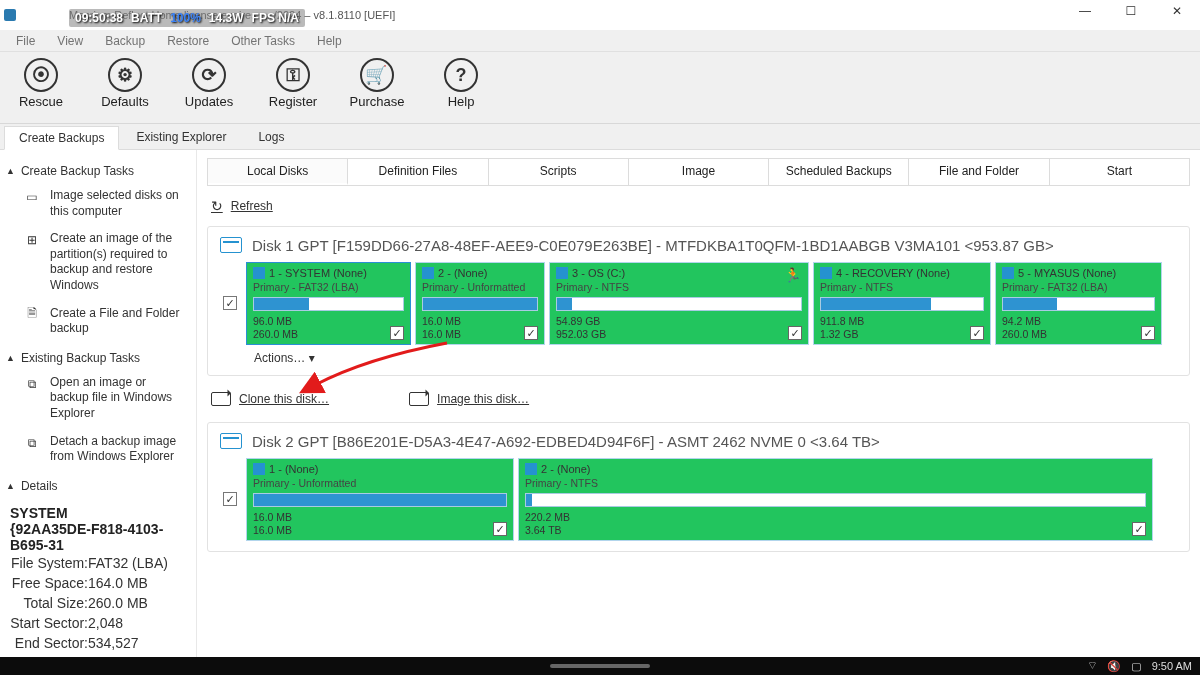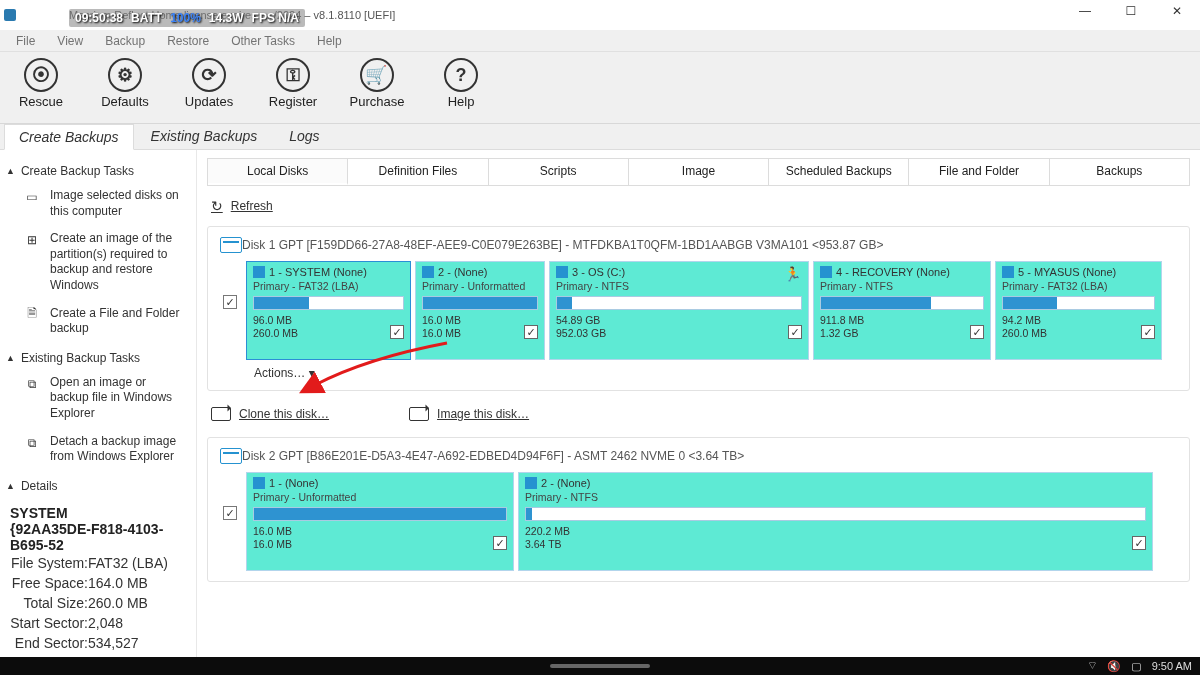--- a/index.html
+++ b/index.html
@@ -11,21 +11,21 @@
 .tb-overlay .batt {color:#3b82f6;}
 .win-controls { position:absolute; right:0; top:0; display:flex;}
 .win-btn { width:46px; height:22px; display:flex; align-items:center; justify-content:center; color:#333; cursor:default;}
 .menubar { height:22px; background:#f0f0f0; border-bottom:1px solid #e0e0e0; display:flex; align-items:center; padding:0 6px; gap:2px;}
 .menu-item { padding:2px 10px; font-size:12px; color:#737373; }
 .toolbar { height:72px; background:#f0f0f0; border-bottom:1px solid #d8d8d8; display:flex; gap:30px; padding:6px 14px; align-items:flex-start;}
 .tool-btn { display:flex; flex-direction:column; align-items:center; gap:2px; width:54px;}
 .tool-ico { width:34px; height:34px; border:2px solid #333; border-radius:50%; display:flex; align-items:center; justify-content:center; font-size:18px; color:#333; font-weight:bold;}
 .tool-lbl { font-size:13px; color:#222;}
 .sub-tabs { height:26px; background:#f0f0f0; display:flex; align-items:flex-end; padding:0 4px; border-bottom:1px solid #dcdcdc;}
-.sub-tab { padding:4px 14px; font-size:14px; color:#333; border:1px solid transparent; margin-right:2px;font-style:italic;}
+.sub-tab { padding:4px 14px; font-size:12px; color:#333; border:1px solid transparent; margin-right:2px;}
 .sub-tab.active { background:#fff; border:1px solid #dcdcdc; border-bottom:1px solid #fff; position:relative; top:1px;}
 .content { display:flex; height:calc(675px - 22px - 22px - 72px - 26px - 18px);}
 .sidebar { width:197px; background:#fff; border-right:1px solid #e8e8e8; padding:8px 6px; overflow:hidden; font-size:12px;}
 .sb-head { display:flex; align-items:center; gap:6px; margin:6px 0; font-size:12px; color:#333;}
 .sb-caret { font-size:9px;}
 .sb-item { display:flex; gap:8px; padding:4px 2px 8px 16px;}
 .sb-ico { width:20px; height:18px; display:flex; align-items:center; justify-content:center; color:#333; flex-shrink:0;}
 .sb-txt { font-size:12px; color:#333; line-height:1.3;}
 .details-block { padding:6px 2px 0 4px; font-size:14px;}
 .details-block b { font-weight:600;}
@@ -33,28 +33,28 @@
 .details-label { width:78px;}
 .main { flex:1; padding:8px 10px; overflow:auto; position:relative;}
 .view-tabs { display:flex; border:1px solid #dcdcdc; margin-bottom:10px;}
 .view-tab { flex:1; text-align:center; padding:5px 0; font-size:12px; border-right:1px solid #dcdcdc; background:#fff;}
 .view-tab:last-child{border-right:none;}
 .view-tab.active { background:#fbfbfb; font-weight:400; border-bottom:2px solid #fff;}
 .refresh-row { display:flex; align-items:center; gap:8px; color:#333; padding:2px 0 12px 4px;}
 .refresh-ico::before{content:"\21BB"; font-size:14px;}
 .refresh-row span{text-decoration:underline; font-size:12px;}
 .disk-panel { border:1px solid #e2e2e2; border-radius:3px; padding:8px 10px 10px 10px; margin-bottom:12px;}
-.disk-hdr { display:flex; align-items:center; color:#555; font-size:12px; padding:2px 0 8px 2px;}
+.disk-hdr { display:flex; align-items:flex-start; gap:10px; color:#555; font-size:15px; padding:2px 0 8px 2px;}
 .disk-ico { width:22px; height:16px; border:1.5px solid #2592d0; border-radius:2px; position:relative;}
 .disk-ico::after{content:""; position:absolute; left:2px; right:2px; top:3px; height:2px; background:#2592d0;}
 .part-row { display:flex; align-items:flex-start; gap:4px;}
 .disk-chk-wrap { width:24px; display:flex; align-items:center; justify-content:center; padding-top:34px;}
 .disk-chk { width:14px; height:14px; border:1px solid #777; display:flex; align-items:center; justify-content:center; font-size:11px; color:#333;}
 .parts { display:flex; gap:4px; flex-wrap:nowrap;}
-.part { background:#5eead4; border:1px solid #b2d5ec; padding:4px 6px 20px 6px; position:relative; font-size:11px; display:flex; flex-direction:column; gap:2px;}
+.part { background:#22c55e; border:1px solid #b2d5ec; padding:4px 6px 4px 6px; position:relative; font-size:11px; display:flex; flex-direction:column; gap:2px;}
 .part.selected { outline:1.5px solid #2b8ed6; outline-offset:-1px;}
 .part-title { display:flex; align-items:center; gap:4px; color:#333; font-size:11px;}
 .win-flag { width:12px; height:12px; background:#2592d0; display:inline-block;}
 .part-sub { color:#444; font-size:10.5px;}
 .usage { height:14px; background:#fff; border:1px solid #a9cbe2; margin-top:2px; position:relative;}
 .usage-fill { height:100%; background:#2e93d1;}
 .part-foot { display:flex; justify-content:space-between; align-items:flex-end; margin-top:2px;}
 .part-sizes { font-size:10.5px; color:#333; line-height:1.2;}
 .part-chk { width:14px; height:14px; border:1px solid #666; display:flex; align-items:center; justify-content:center; font-size:11px; color:#333; background:#fff;}
 .run-ico { position:absolute; right:6px; top:4px; font-size:14px; color:#555;}
@@ -123,21 +123,21 @@
     <div class="tool-lbl">Purchase</div>
   </div>
   <div class="tool-btn">
     <div class="tool-ico">?</div>
     <div class="tool-lbl">Help</div>
   </div>
 </div>
 
 <div class="sub-tabs">
   <div class="sub-tab active">Create Backups</div>
-  <div class="sub-tab">Existing Backups</div>
+  <div class="sub-tab">Existing Explorer</div>
   <div class="sub-tab">Logs</div>
 </div>
 
 <div class="content">
 
   <div class="sidebar">
     <div class="sb-head">
         <span class="sb-caret">▲</span>
         <span>Create Backup Tasks</span>
       </div>
@@ -166,21 +166,21 @@
         <div class="sb-ico">⧉</div>
         <div class="sb-txt">Detach a backup image from Windows Explorer</div>
       </div>
 
     <div class="sb-head">
         <span class="sb-caret">▲</span>
         <span>Details</span>
       </div>
     <div class="details-block">
       <div><b>SYSTEM</b></div>
-      <div><b>{92AA35DE-F818-4103-B695-52</b></div>
+      <div><b>{92AA35DE-F818-4103-B695-31</b></div>
       <div class="details-row">
           <span class="details-label">File System:</span>
           <span>FAT32 (LBA)</span>
         </div>
       <div class="details-row">
           <span class="details-label">Free Space:</span>
           <span>164.0 MB</span>
         </div>
       <div class="details-row">
           <span class="details-label">Total Size:</span>
@@ -198,21 +198,21 @@
   </div>
 
   <div class="main">
     <div class="view-tabs">
       <div class="view-tab active">Local Disks</div>
       <div class="view-tab">Definition Files</div>
       <div class="view-tab">Scripts</div>
       <div class="view-tab">Image</div>
       <div class="view-tab">Scheduled Backups</div>
       <div class="view-tab">File and Folder</div>
-      <div class="view-tab">Backups</div>
+      <div class="view-tab">Start</div>
     </div>
 
     <div class="refresh-row">
       <span class="refresh-ico"></span>
       <span>Refresh</span>
     </div>
 
     <div class="disk-panel">
       <div class="disk-hdr">
         <div class="disk-ico"></div>

